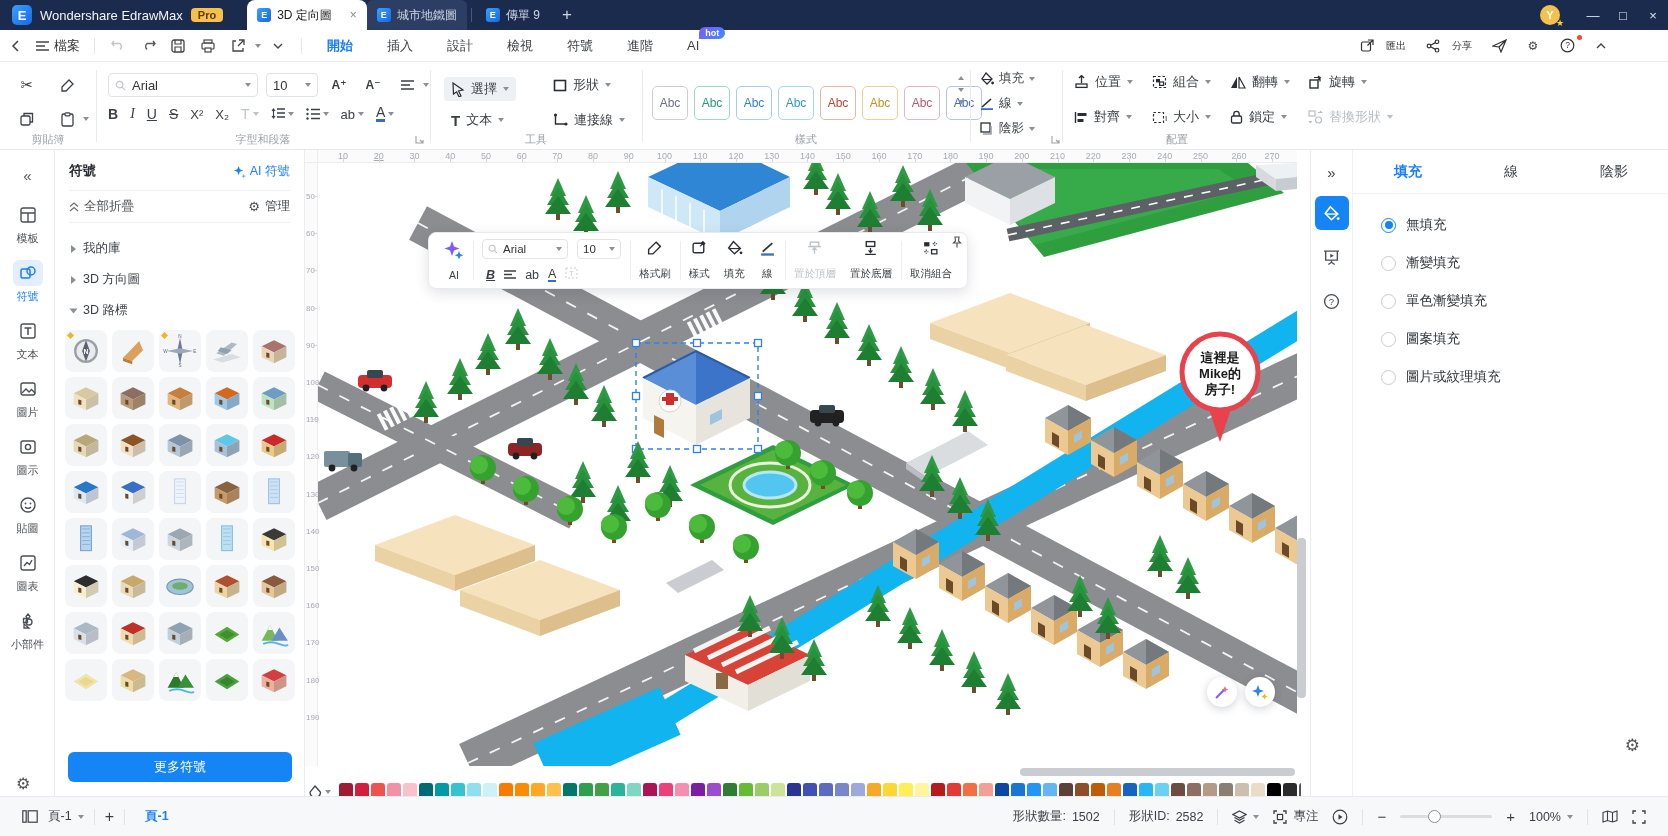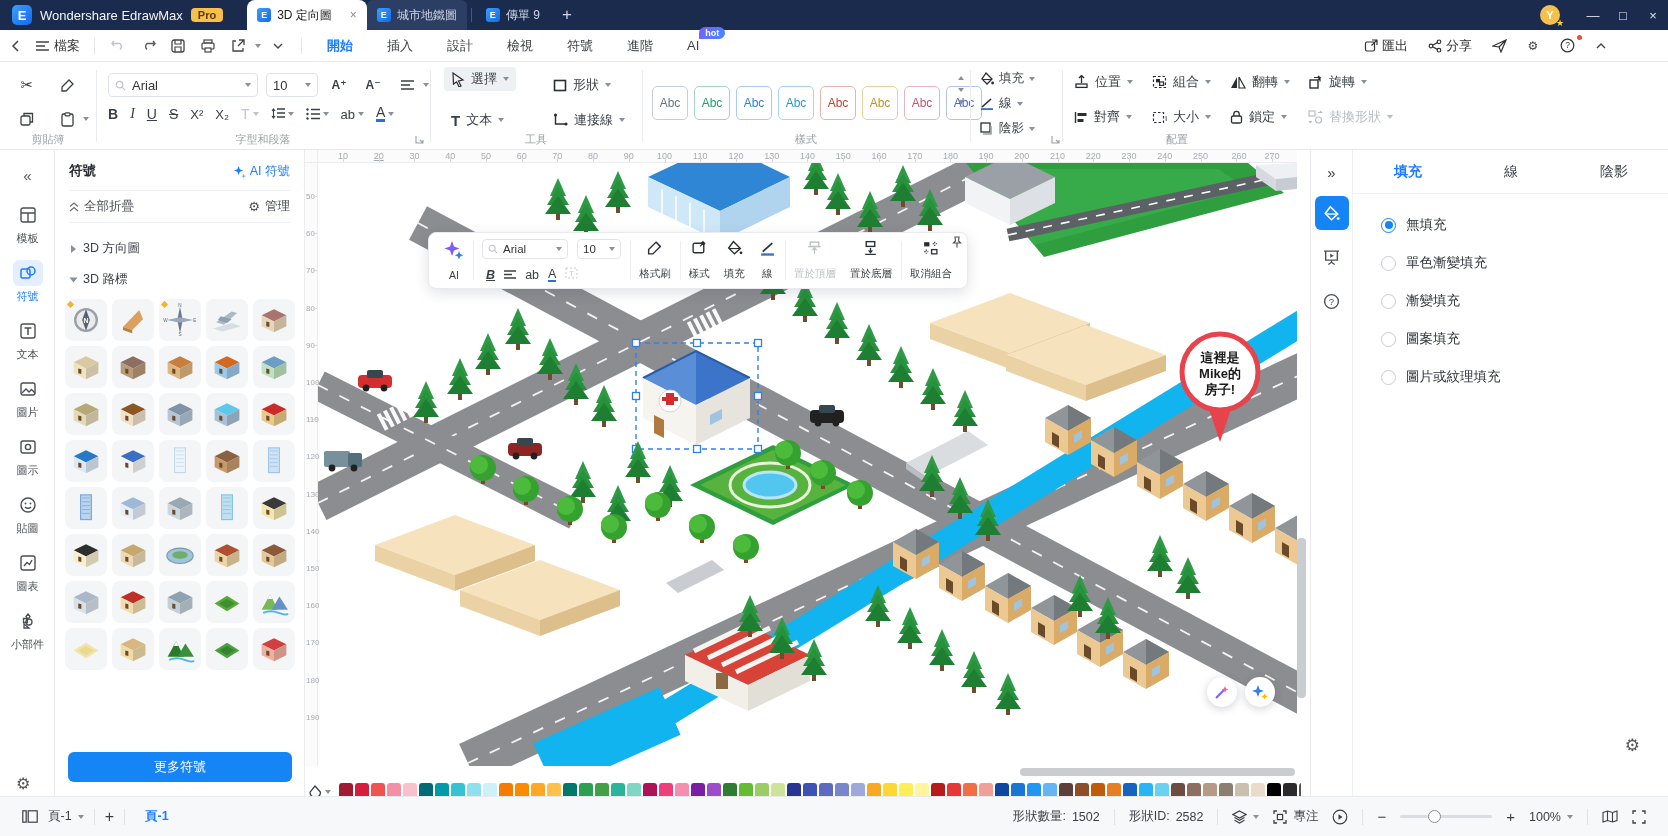--- a/index.html
+++ b/index.html
@@ -33,21 +33,21 @@
   .mb-ic.dis{color:#c0c4ca}
   .mb-file{display:flex;align-items:center;gap:5px;font-size:13px;color:#333;margin:0 6px;cursor:pointer}
   .mb-sep{width:1px;height:16px;background:#e4e6e9;margin:0 8px}
   .menu{font-size:13px;color:#3a3f46;padding:4px 10px;margin:0 7px;cursor:pointer;position:relative;white-space:nowrap}
   .menu.active{color:#1a7dff;font-weight:bold}
   .hotbadge{position:absolute;top:-7px;right:-16px;background:linear-gradient(135deg,#7a5cff,#3f8cff);color:#fff;font-size:9px;border-radius:7px 7px 7px 1px;padding:1px 6px;font-weight:bold}
   #mb-search{width:345px;height:23px;border:1px solid #e2e4e8;background:#fbfbfc;border-radius:12px;display:flex;align-items:center;padding:0 10px;color:#b6bac2;gap:6px;margin-left:26px}
   #mb-search input{border:none;outline:none;background:transparent;font-size:12px;color:#555;width:100%}
   #mb-search input::placeholder{color:#b6bac2}
   #mb-right{margin-left:auto;display:flex;align-items:center;gap:4px;padding-right:52px}
-  .mb-act{display:flex;align-items:center;gap:4px;font-size:13px;color:#333;padding:3px 8px;border-radius:4px;cursor:pointer;white-space:nowrap}
+  .mb-act{display:flex;align-items:center;gap:12px;font-size:10px;color:#333;padding:3px 8px;border-radius:4px;cursor:pointer;white-space:nowrap}
   .helpdot{position:relative}
   .helpdot::after{content:"";position:absolute;top:1px;right:-2px;width:5px;height:5px;border-radius:50%;background:#f4493d}
   
   #ribbon{left:0;top:62px;width:1668px;height:88px;background:#fff;border-bottom:1px solid #e6e8ea}
   .rgroup{position:absolute;top:0;height:88px}
   .rlabel{position:absolute;bottom:3px;left:0;right:0;text-align:center;font-size:11px;color:#9aa0a8}
   .rdiv{position:absolute;top:8px;width:1px;height:72px;background:#e9ebee}
   .rbtn{width:26px;height:26px;border-radius:4px;display:flex;align-items:center;justify-content:center;cursor:pointer;color:#3b4046}
   .rtext{font-size:13px;color:#3b4046}
   .sel{border:1px solid #dfe2e6;border-radius:4px;background:#fff;display:flex;align-items:center;font-size:13px;color:#333;height:24px;padding:0 6px;gap:6px}
@@ -373,21 +373,21 @@
           </span>
       </div>
       <div class="rlabel">字型和段落</div>
       <svg style="position:absolute;right:6px;bottom:6px" width="9" height="9" viewBox="0 0 9 9">
           <path d="M1 1v7h7M5 5l3 3M8 5v3h-3" stroke="#9aa0a8" fill="none" stroke-width="1.1"></path>
         </svg>
     </div>
     <div class="rdiv" style="left:430px"></div>
 
     <div class="rgroup" style="left:430px;width:212px">
-      <div class="tool-item on" style="position:absolute;left:14px;top:5px">
+      <div class="tool-item on" style="position:absolute;left:14px;top:15px">
         <svg width="14" height="15" viewBox="0 0 14 15">
             <path d="M2 1 L12 8 L7.5 9 L10 14 L8 14.8 L5.6 9.8 L2.5 12 Z" stroke="#2a2e34" fill="none" stroke-width="1.2"></path>
           </svg>
         <span>選擇</span>
           <span class="car"></span>
       </div>
       <div class="tool-item" style="position:absolute;left:116px;top:11px">
         <svg width="14" height="13" viewBox="0 0 14 13">
             <rect x="1.5" y="1.5" width="11" height="10" stroke="#2a2e34" fill="none" stroke-width="1.6"></rect>
           </svg>
@@ -633,20 +633,24 @@
             <path d="M1 4.5L5 1l4 3.5M1 9L5 5.5 9 9" stroke="#6b7078" fill="none" stroke-width="1.2"></path>
           </svg>
           <span>全部折疊</span>
         </span>
       <span class="r">
           <span style="font-size:13px">⚙</span>
           <span>管理</span>
         </span>
     </div>
     <div id="sym-groups">
+        <div class="sgroup">
+          <div class="tri"></div>
+          <span>我的庫</span>
+        </div>
         <div class="sgroup">
           <div class="tri"></div>
           <span>3D 方向圖</span>
         </div>
         <div class="sgroup">
           <div class="tri open"></div>
           <span>3D 路標</span>
         </div>
       </div>
     <div id="thumbs">
@@ -1686,25 +1690,25 @@
         <div class="rp-tab">線</div>
         <div class="rp-tab">陰影</div>
       </div>
     <div id="rp-opts">
         <div class="opt">
           <div class="radio on"></div>
           <span>無填充</span>
         </div>
         <div class="opt">
           <div class="radio"></div>
-          <span>單色漸變填充</span>
+          <span>漸變填充</span>
         </div>
         <div class="opt">
           <div class="radio"></div>
-          <span>漸變填充</span>
+          <span>單色漸變填充</span>
         </div>
         <div class="opt">
           <div class="radio"></div>
           <span>圖案填充</span>
         </div>
         <div class="opt">
           <div class="radio"></div>
           <span>圖片或紋理填充</span>
         </div>
       </div>

